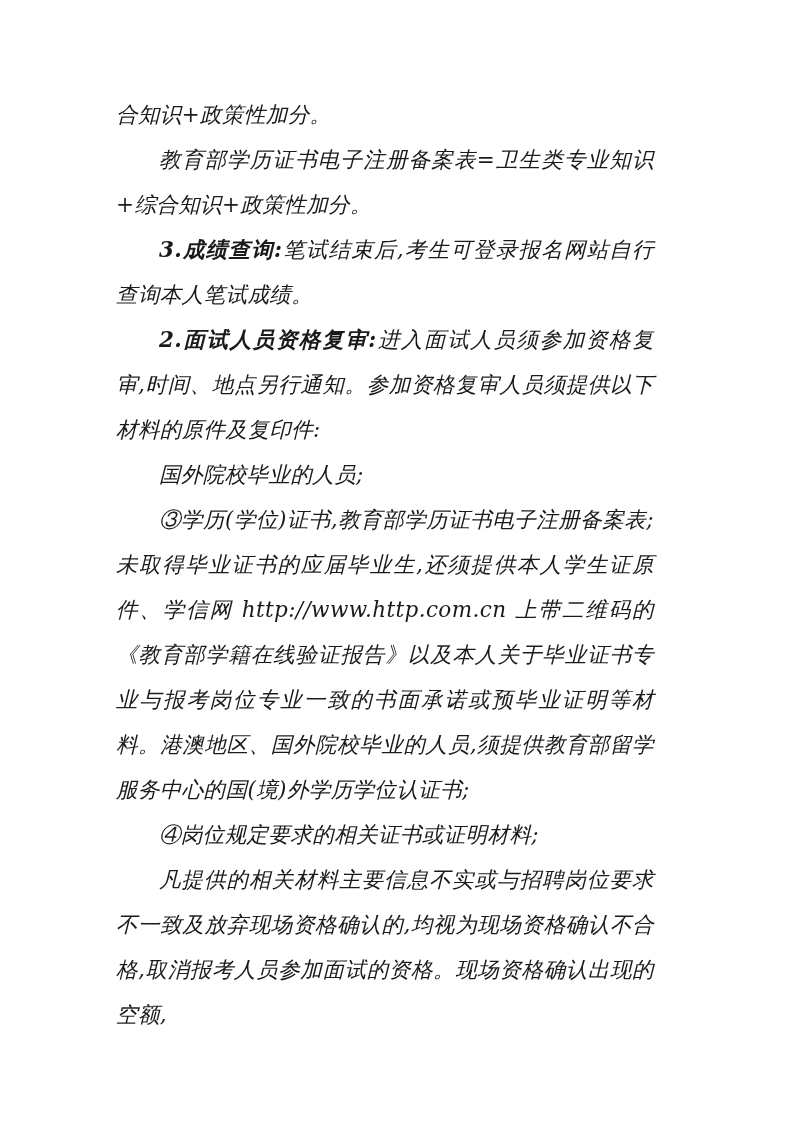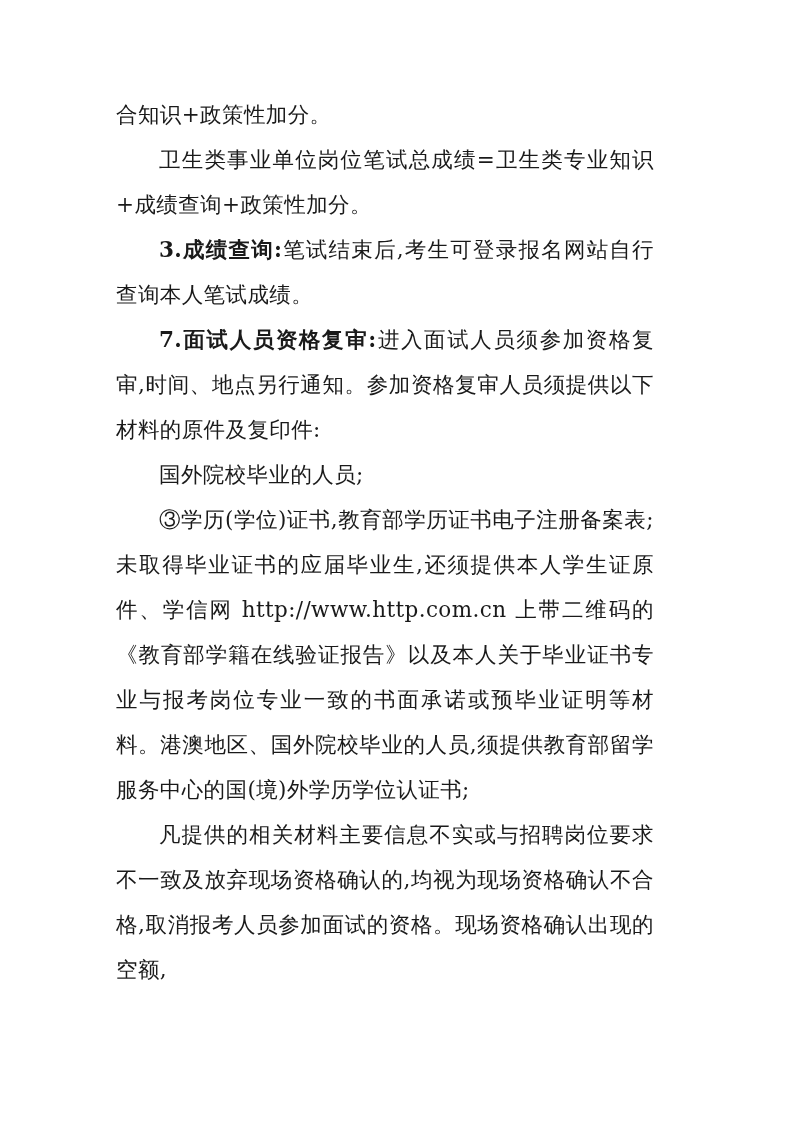--- a/index.html
+++ b/index.html
@@ -14,20 +14,21 @@
     color: #1a1a1a;
     overflow: hidden;
   }
   .page {
     position: relative;
     width: 762px;
     height: 1122px;
     box-sizing: border-box;
     padding: 92px 108px 60px 116px;
     background: #fff;
+    font-style: italic;
   }
   .doc-body {
     font-size: 21.5px;
     line-height: 45px;
     text-align: justify;
     text-justify: inter-ideograph;
     letter-spacing: 0.4px;
   }
   p {
     margin: 0;
@@ -43,29 +44,30 @@
   }
 </style>
 </head>
 <body>
 
 <div class="page">
   <div class="doc-body">
 
     <p class="noindent">合知识+政策性加分。</p>
 
-    <p class="indent2">卫生类事业单位岗位笔试总成绩=卫生类专业知识+成绩查询+政策性加分。</p>
+    <p class="indent2">教育部学历证书电子注册备案表=卫生类专业知识+综合知识+政策性加分。</p>
 
     <p class="indent2"><span class="lead">3.成绩查询:</span><span>笔试结束后,考生可登录报名网站自行查询本人笔试成绩。</span></p>
 
 
-    <p class="indent2"><span class="lead">7.面试人员资格复审:</span><span>进入面试人员须参加资格复审,时间、地点另行通知。参加资格复审人员须提供以下材料的原件及复印件:</span></p>
+    <p class="indent2"><span class="lead">2.面试人员资格复审:</span><span>进入面试人员须参加资格复审,时间、地点另行通知。参加资格复审人员须提供以下材料的原件及复印件:</span></p>
 
 
     <p class="indent2">国外院校毕业的人员;</p>
 
     <p class="indent2">③学历(学位)证书,教育部学历证书电子注册备案表;未取得毕业证书的应届毕业生,还须提供本人学生证原件、学信网 http://www.http.com.cn 上带二维码的《教育部学籍在线验证报告》以及本人关于毕业证书专业与报考岗位专业一致的书面承诺或预毕业证明等材料。港澳地区、国外院校毕业的人员,须提供教育部留学服务中心的国(境)外学历学位认证书;</p>
 
+    <p class="indent2">④岗位规定要求的相关证书或证明材料;</p>
 
     <p class="indent2">凡提供的相关材料主要信息不实或与招聘岗位要求不一致及放弃现场资格确认的,均视为现场资格确认不合格,取消报考人员参加面试的资格。现场资格确认出现的空额,</p>
 
   </div>
 </div>
 
 </body></html>

